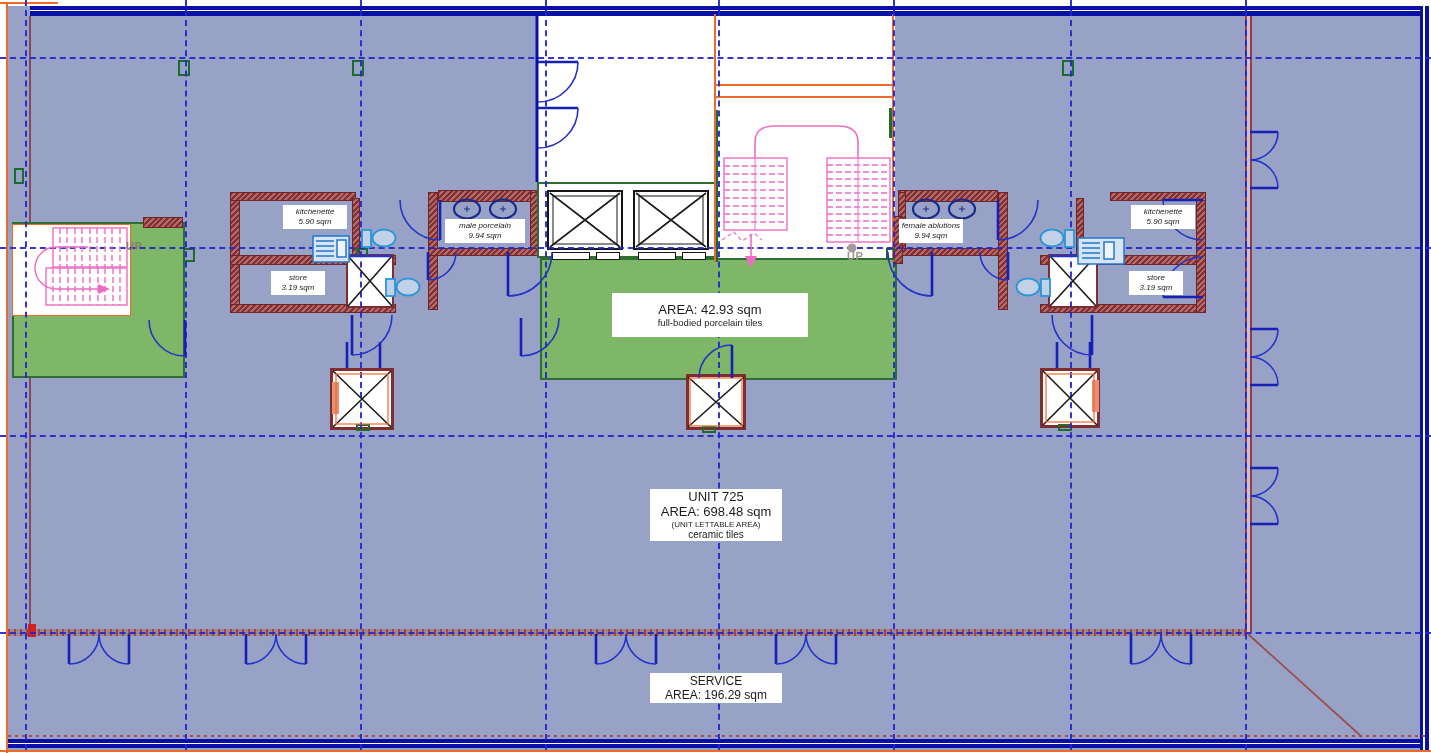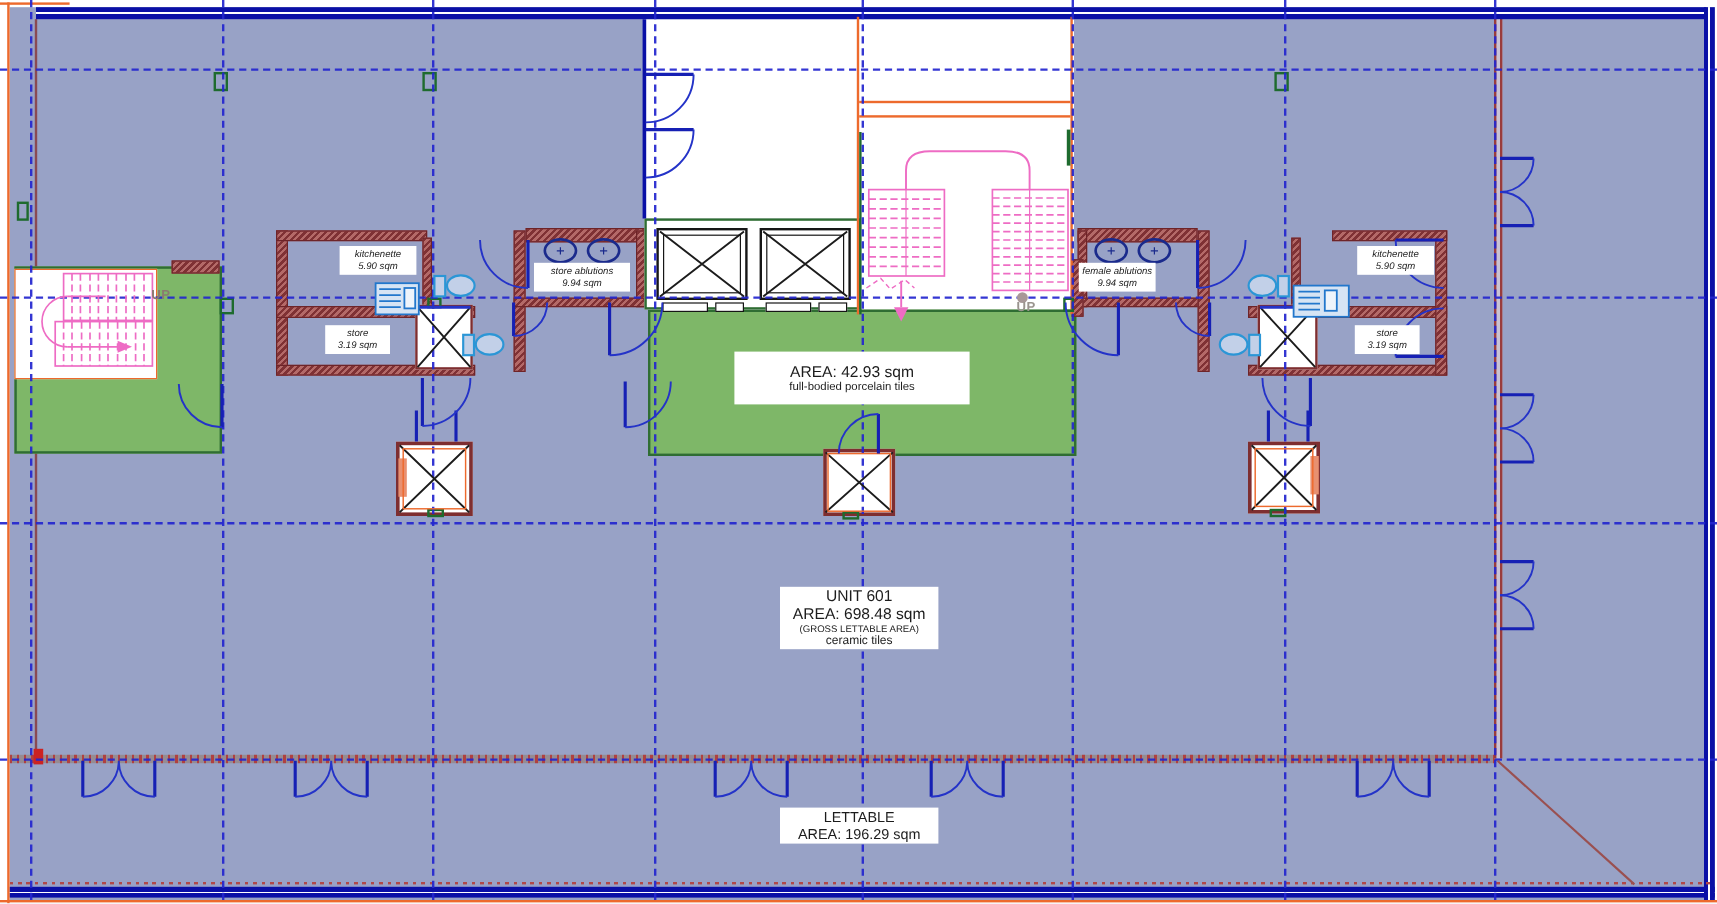--- a/index.html
+++ b/index.html
@@ -260,41 +260,41 @@
 
     <path d="M1248 634 L1362 737" stroke="#9a5050" stroke-width="1.8"></path>
   </svg>
 
   <div class="lbl" style="left:612px;top:293px;width:196px;height:44px;">
     <span style="font-size:13px;">AREA: 42.93 sqm</span>
     <span style="font-size:9.5px;">full-bodied porcelain tiles</span>
   </div>
 
   <div class="lbl" style="left:650px;top:489px;width:132px;height:52px;">
-    <span style="font-size:13px;">UNIT 601</span>
+    <span style="font-size:13px;">UNIT 725</span>
     <span style="font-size:13px;">AREA: 698.48 sqm</span>
-    <span style="font-size:8px;">(GROSS LETTABLE AREA)</span>
+    <span style="font-size:8px;">(UNIT LETTABLE AREA)</span>
     <span style="font-size:10px;">ceramic tiles</span>
   </div>
 
   <div class="lbl" style="left:650px;top:673px;width:132px;height:30px;">
-    <span style="font-size:12px;">LETTABLE</span>
+    <span style="font-size:12px;">SERVICE</span>
     <span style="font-size:12px;">AREA: 196.29 sqm</span>
   </div>
 
   <div class="lbl" style="left:283px;top:205px;width:64px;height:24px;">
     <span class="s">kitchenette</span>
     <span class="s">5.90 sqm</span>
   </div>
   <div class="lbl" style="left:271px;top:271px;width:54px;height:24px;">
     <span class="s">store</span>
     <span class="s">3.19 sqm</span>
   </div>
   <div class="lbl" style="left:445px;top:219px;width:80px;height:24px;">
-    <span class="s">store ablutions</span>
+    <span class="s">male porcelain</span>
     <span class="s">9.94 sqm</span>
   </div>
   <div class="lbl" style="left:899px;top:219px;width:64px;height:24px;">
     <span class="s">female ablutions</span>
     <span class="s">9.94 sqm</span>
   </div>
   <div class="lbl" style="left:1131px;top:205px;width:64px;height:24px;">
     <span class="s">kitchenette</span>
     <span class="s">5.90 sqm</span>
   </div>

